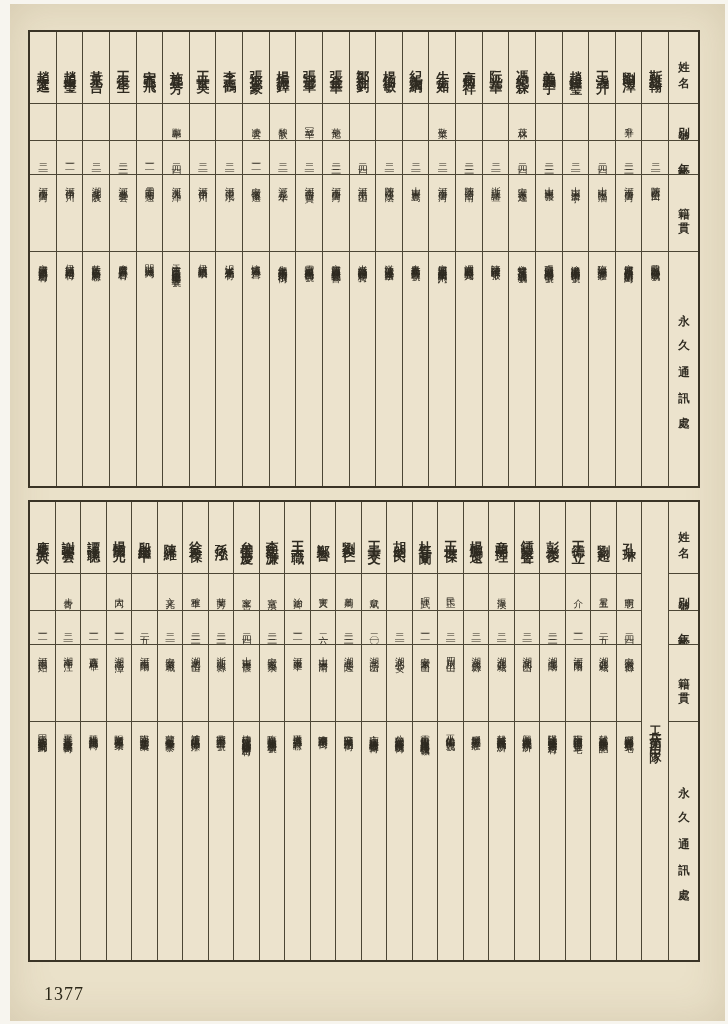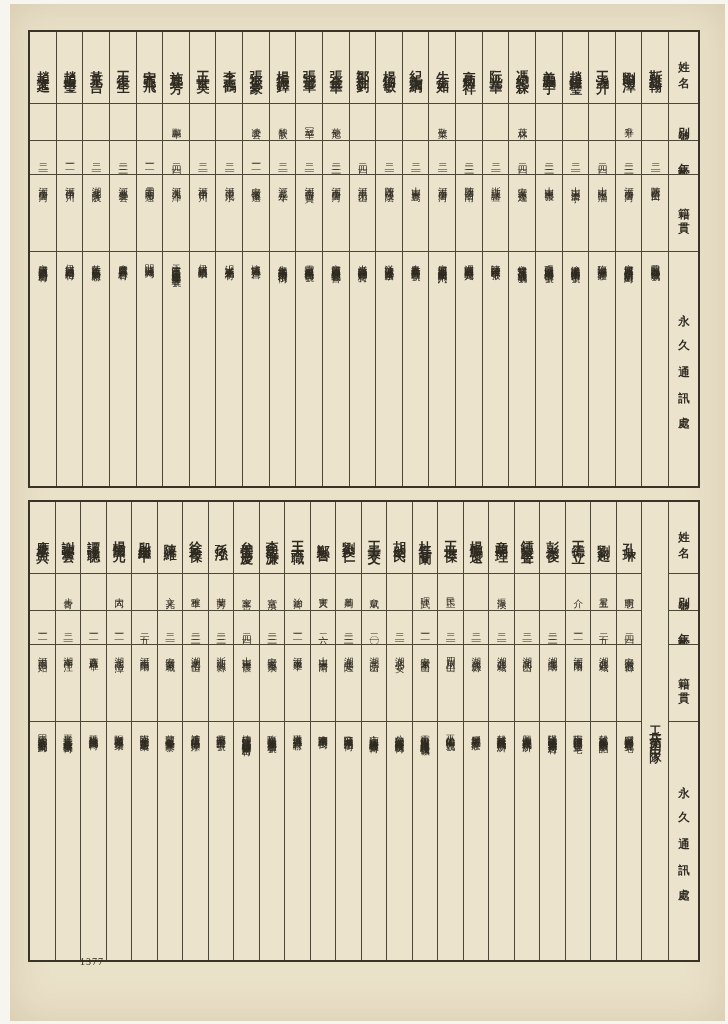--- a/index.html
+++ b/index.html
@@ -53,22 +53,22 @@
   .head-col .cell > span{font-size:11.5px;font-weight:bold;}
   .head-col .c-name > span{letter-spacing:16px;}
   .head-col .c-alias > span{letter-spacing:4px;}
   .head-col .c-age > span{letter-spacing:4px;}
   .head-col .c-native > span{letter-spacing:14px;}
   .head-col .c-native{align-items:center;padding-top:0;}
   .head-col .c-addr{align-items:center;padding-top:0;}
   .head-col .c-addr > span{letter-spacing:26px;}
   .unit-col .c-unit > span{font-size:12px;font-weight:bold;letter-spacing:5px;}
   .page-number{
-    position:absolute;left:44px;top:956px;
-    font-size:10px;letter-spacing:1px;color:#2b2718;margin-left:36px;
+    position:absolute;left:44px;top:984px;
+    font-size:18px;letter-spacing:1px;color:#2b2718;
   }
 </style>
 </head>
 <body>
 
 <div class="sheet"></div>
 
 <div class="roster" id="table-top">
     <div class="col head-col">
       <div class="cell c-name head-cell">

